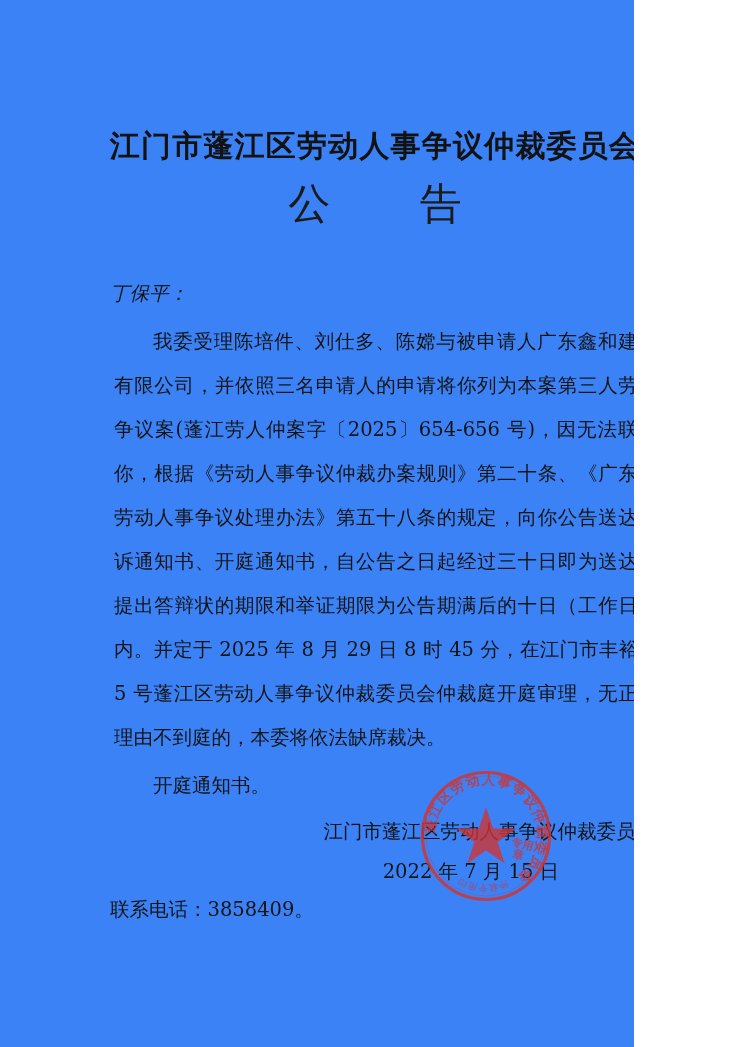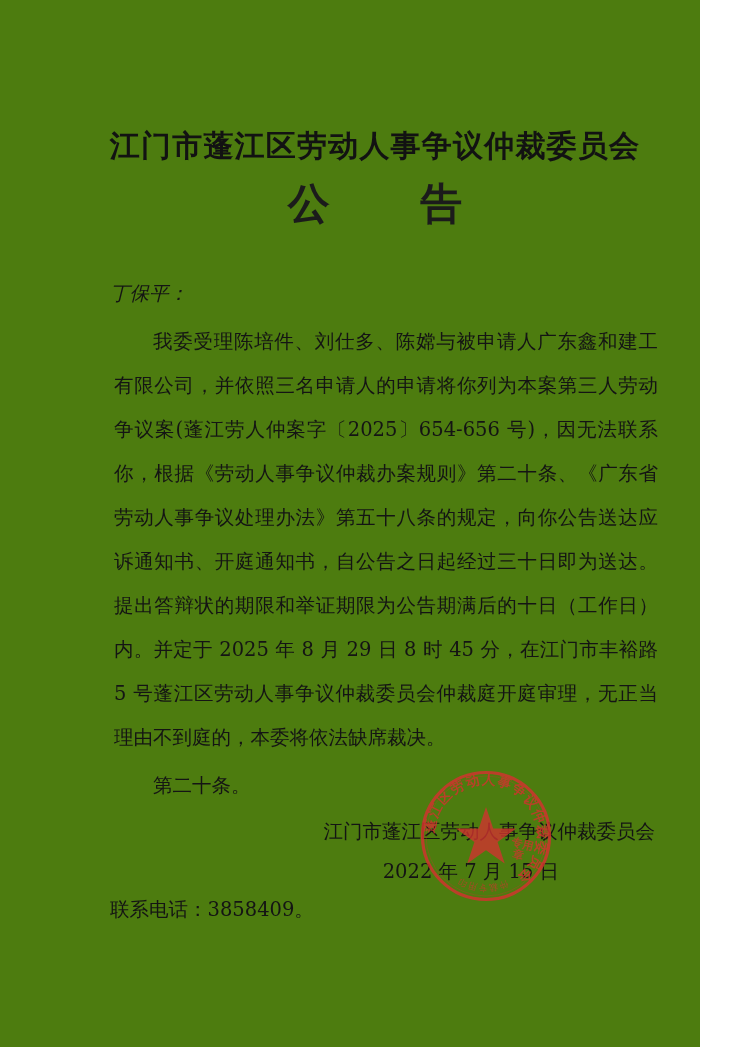--- a/index.html
+++ b/index.html
@@ -6,23 +6,23 @@
     margin: 0;
     padding: 0;
     background: #ffffff;
   }
   body {
     font-family: "DejaVu Serif", "Liberation Serif", serif;
     color: #000000;
   }
   #page {
     position: relative;
-    width: 700px;
+    width: 634px;
     height: 1047px;
-    background: #4d7c0f;
+    background: #3b82f6;
     overflow: hidden;
   }
 
   
   .doc-header {
     position: absolute;
     top: 126px;
     left: 0;
     width: 750px;
     text-align: center;
@@ -31,21 +31,21 @@
     font-size: 30px;
     font-weight: bold;
     letter-spacing: 1.2px;
     line-height: 40px;
     color: #121212;
     white-space: nowrap;
   }
   .doc-type {
     margin-top: 12px;
     font-size: 42px;
-    font-weight: bold;
+    font-weight: normal;
     line-height: 52px;
     letter-spacing: 38px;
     text-indent: 38px;
     color: #1b1b1b;
   }
 
   
   .body-block {
     position: absolute;
     top: 272px;
@@ -124,21 +124,21 @@
 <div id="page">
 
   <div class="doc-header">
     <div class="org-title">江门市蓬江区劳动人事争议仲裁委员会</div>
     <div class="doc-type">公 告</div>
   </div>
 
   <div class="body-block">
     <div class="addressee">丁保平：</div>
     <p class="para">我委受理陈培件、刘仕多、陈嫦与被申请人广东鑫和建工有限公司，并依照三名申请人的申请将你列为本案第三人劳动争议案(蓬江劳人仲案字〔2025〕654-656 号)，因无法联系你，根据《劳动人事争议仲裁办案规则》第二十条、《广东省劳动人事争议处理办法》第五十八条的规定，向你公告送达应诉通知书、开庭通知书，自公告之日起经过三十日即为送达。提出答辩状的期限和举证期限为公告期满后的十日（工作日）内。并定于 2025 年 8 月 29 日 8 时 45 分，在江门市丰裕路 5 号蓬江区劳动人事争议仲裁委员会仲裁庭开庭审理，无正当理由不到庭的，本委将依法缺席裁决。</p>
-    <p class="para tail">第二十条。</p>
+    <p class="para tail">开庭通知书。</p>
   </div>
 
   <div class="sign-block">
     <div class="sign-org">江门市蓬江区劳动人事争议仲裁委员会</div>
     <div class="sign-date">2022 年 7 月 15 日</div>
   </div>
 
   <div class="seal">
     <svg width="134" height="134" viewBox="0 0 134 134" xmlns="http://www.w3.org/2000/svg">
       <defs>

